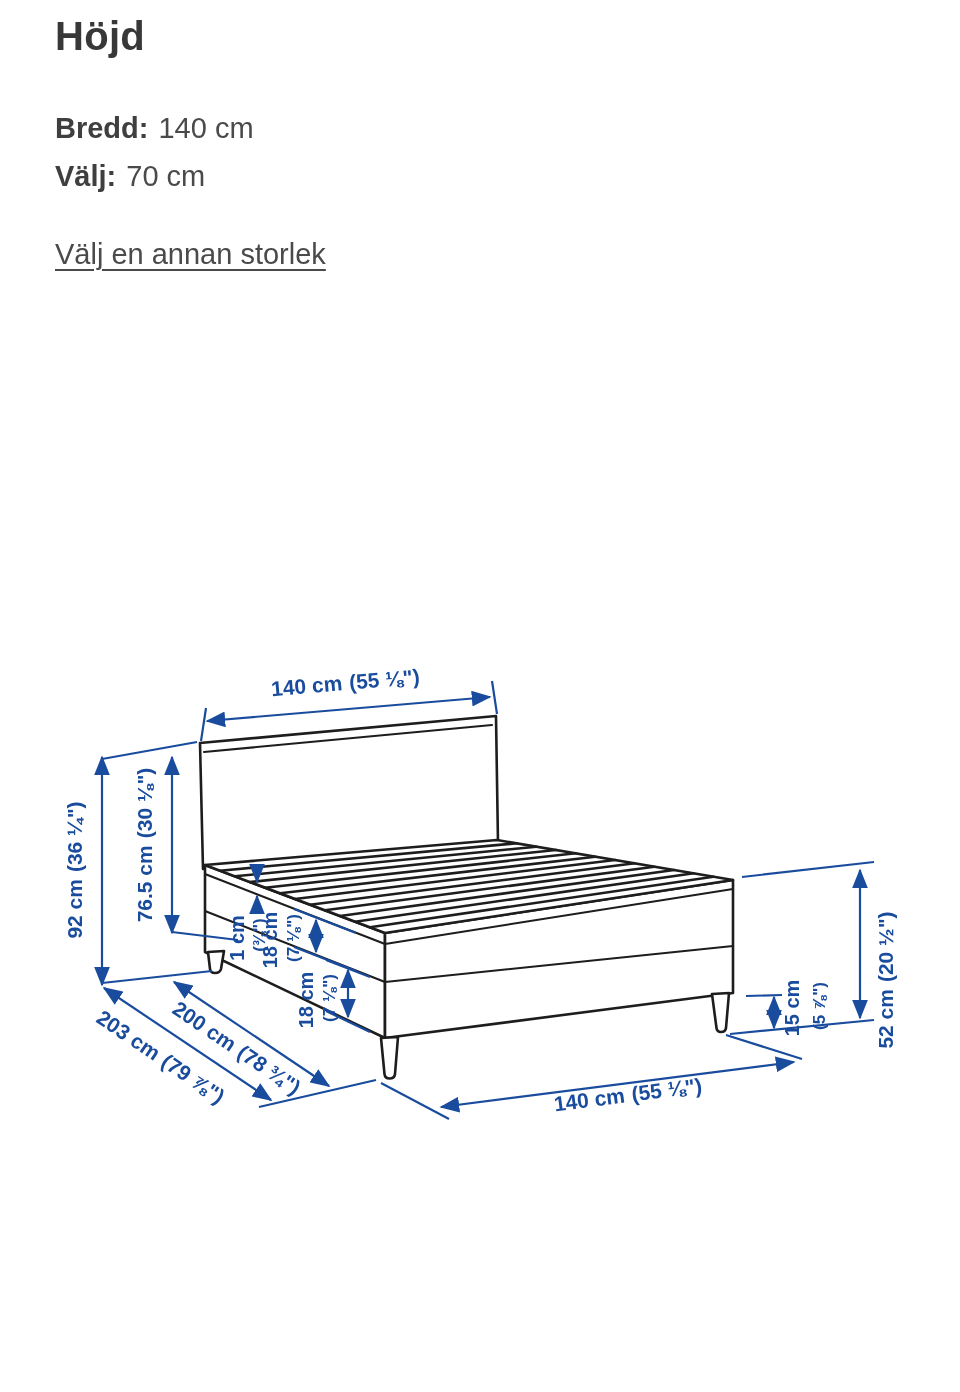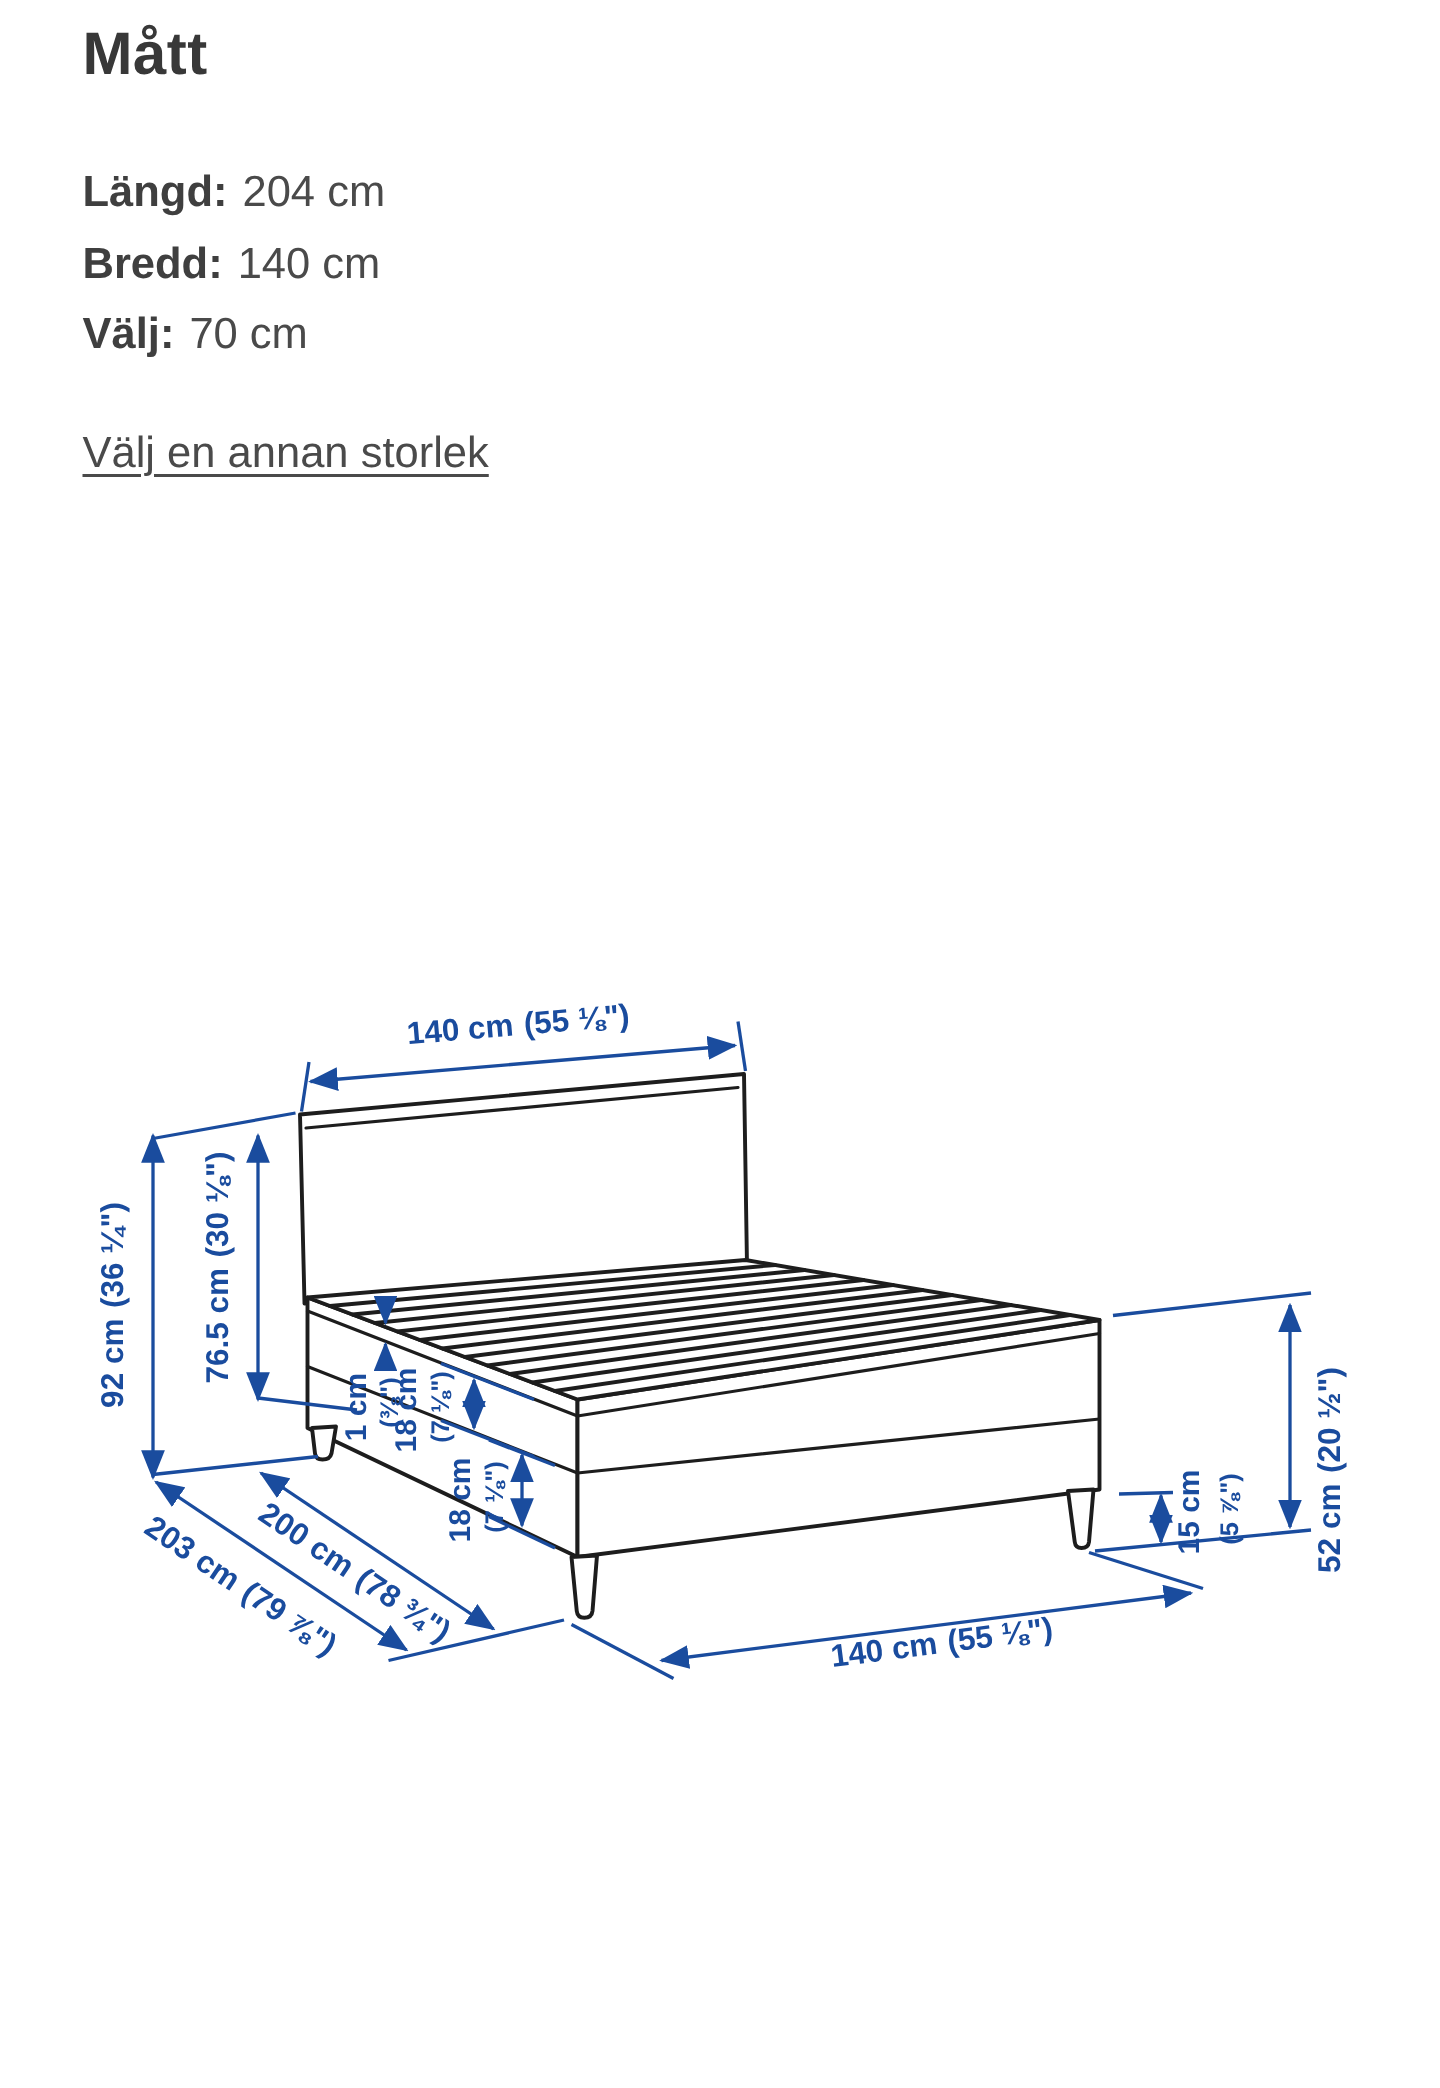--- a/index.html
+++ b/index.html
@@ -22,26 +22,23 @@
   .bed .face{fill:#ffffff}
   .bed .thin{stroke-width:2.1}
   .dims line{stroke:#1a4c9e;stroke-width:2.2;fill:none;stroke-linecap:butt}
   .dims text{font-family:"Liberation Sans",sans-serif;font-weight:700;fill:#1a4c9e;stroke:none}
   .f21{font-size:21px}.f20{font-size:20px}.f17{font-size:17px}
 </style>
 </head>
 <body>
 
 <div class="wrap">
-  <h1 class="title">Mått</h1>
+  <h1 class="title">Höjd</h1>
 
   <div class="rows">
-    <div class="row">
-      <span class="lbl">Längd:</span><span class="val">204 cm</span>
-    </div>
     <div class="row">
       <span class="lbl">Bredd:</span><span class="val">140 cm</span>
     </div>
     <div class="row">
       <span class="lbl">Välj:</span><span class="val">70 cm</span>
     </div>
   </div>
 
   <a class="size-link" href="#">Välj en annan storlek</a>
 </div>

